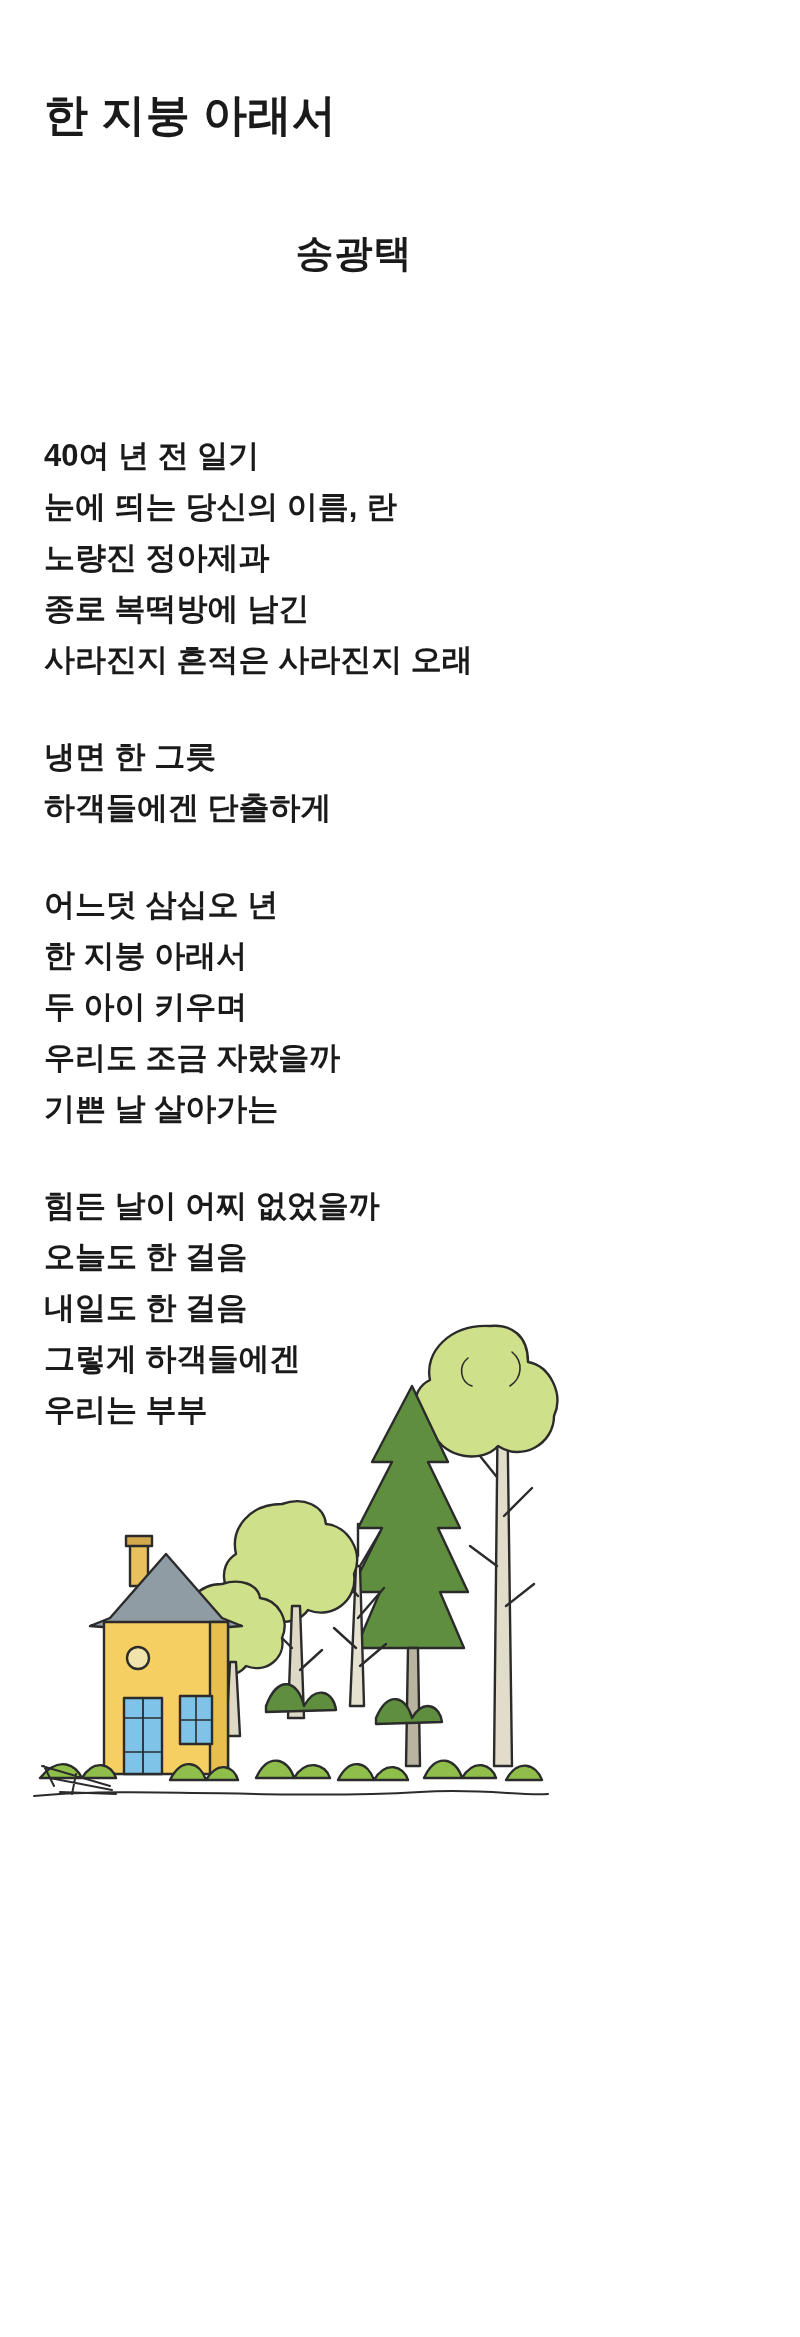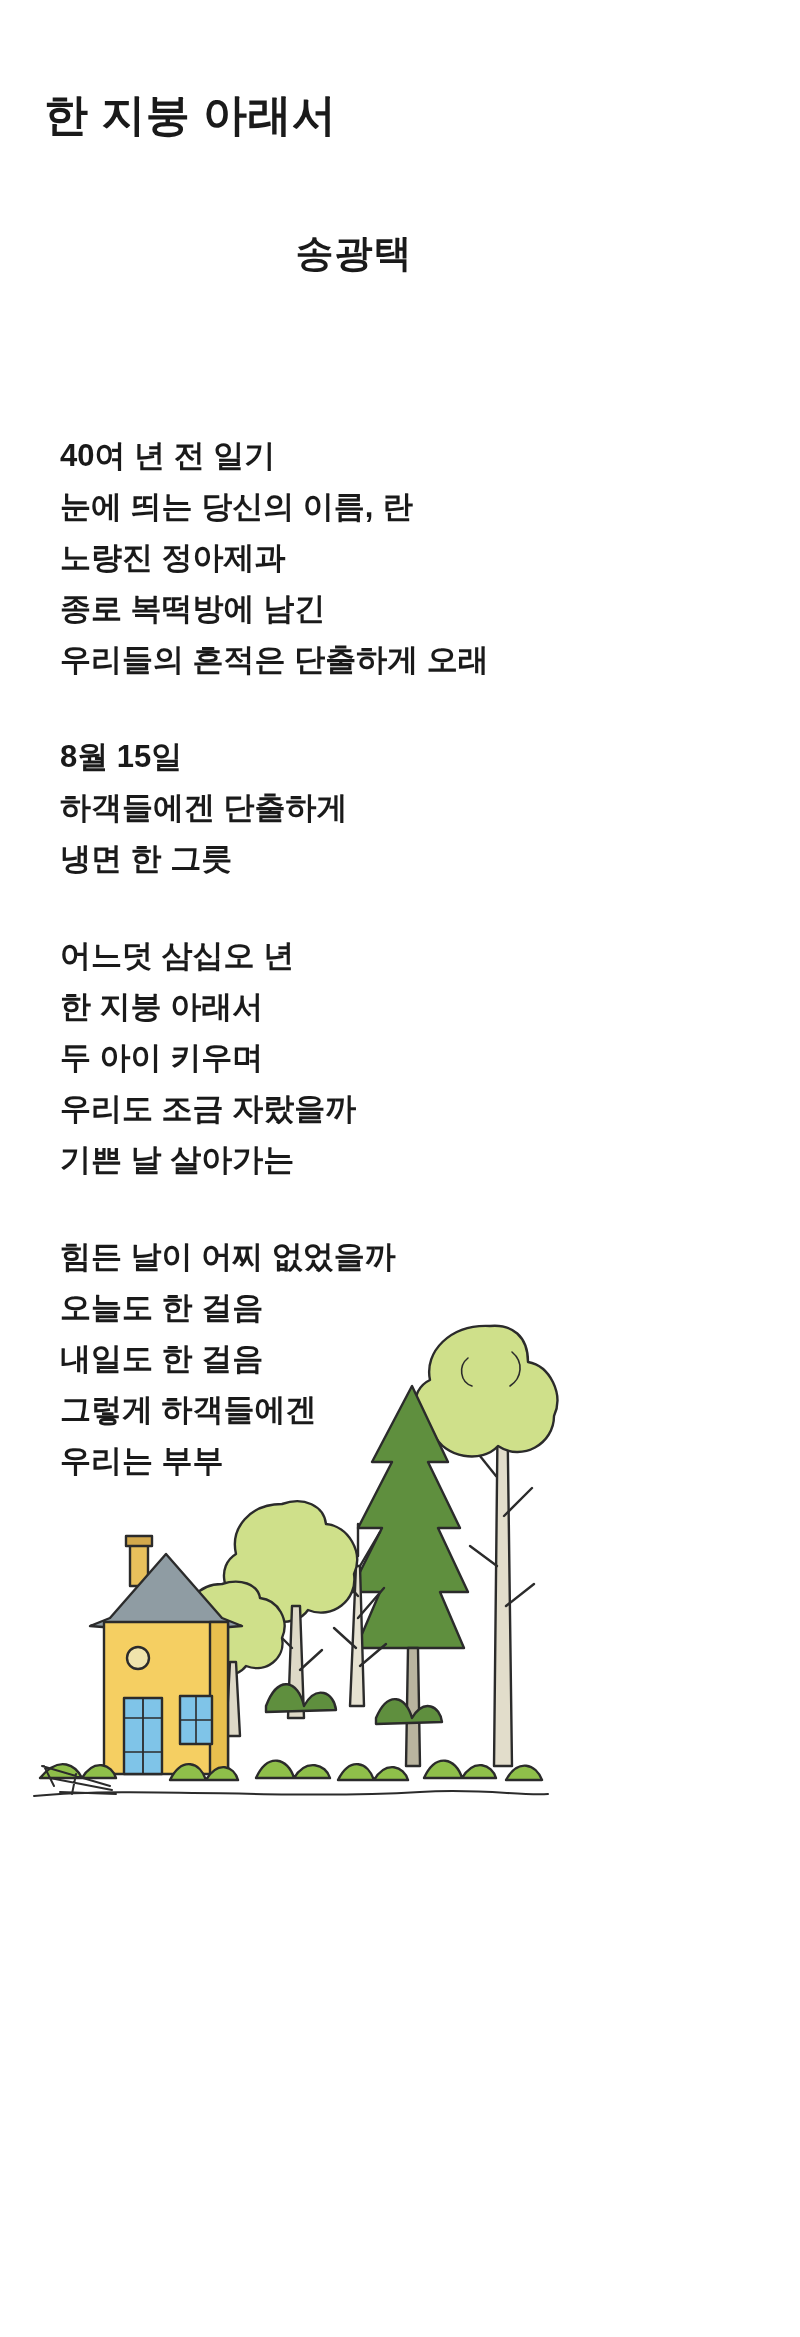--- a/index.html
+++ b/index.html
@@ -42,21 +42,21 @@
     top: 228px;
     text-align: center;
     font-size: 38px;
     font-weight: bold;
     letter-spacing: 1px;
     padding-right: 100px;
   }
 
   .poem-body {
     position: absolute;
-    left: 60px;
+    left: 44px;
     top: 430px;
     right: 40px;
     font-size: 31px;
     line-height: 51px;
     font-weight: bold;
   }
 
   .stanza {
     margin: 0 0 46px 0;
   }
@@ -91,27 +91,26 @@
 
   <div class="poem-author">송광택</div>
 
   <div class="poem-body">
 
     <div class="stanza">
       <div class="line">40여 년 전 일기</div>
       <div class="line">눈에 띄는 당신의 이름, 란</div>
       <div class="line">노량진 정아제과</div>
       <div class="line">종로 복떡방에 남긴</div>
-      <div class="line">우리들의 흔적은 단출하게 오래</div>
+      <div class="line">사라진지 흔적은 사라진지 오래</div>
     </div>
 
     <div class="stanza">
-      <div class="line">8월 15일</div>
+      <div class="line">냉면 한 그릇</div>
       <div class="line">하객들에겐 단출하게</div>
-      <div class="line">냉면 한 그릇</div>
     </div>
 
     <div class="stanza">
       <div class="line">어느덧 삼십오 년</div>
       <div class="line">한 지붕 아래서</div>
       <div class="line">두 아이 키우며</div>
       <div class="line">우리도 조금 자랐을까</div>
       <div class="line">기쁜 날 살아가는</div>
     </div>
 

